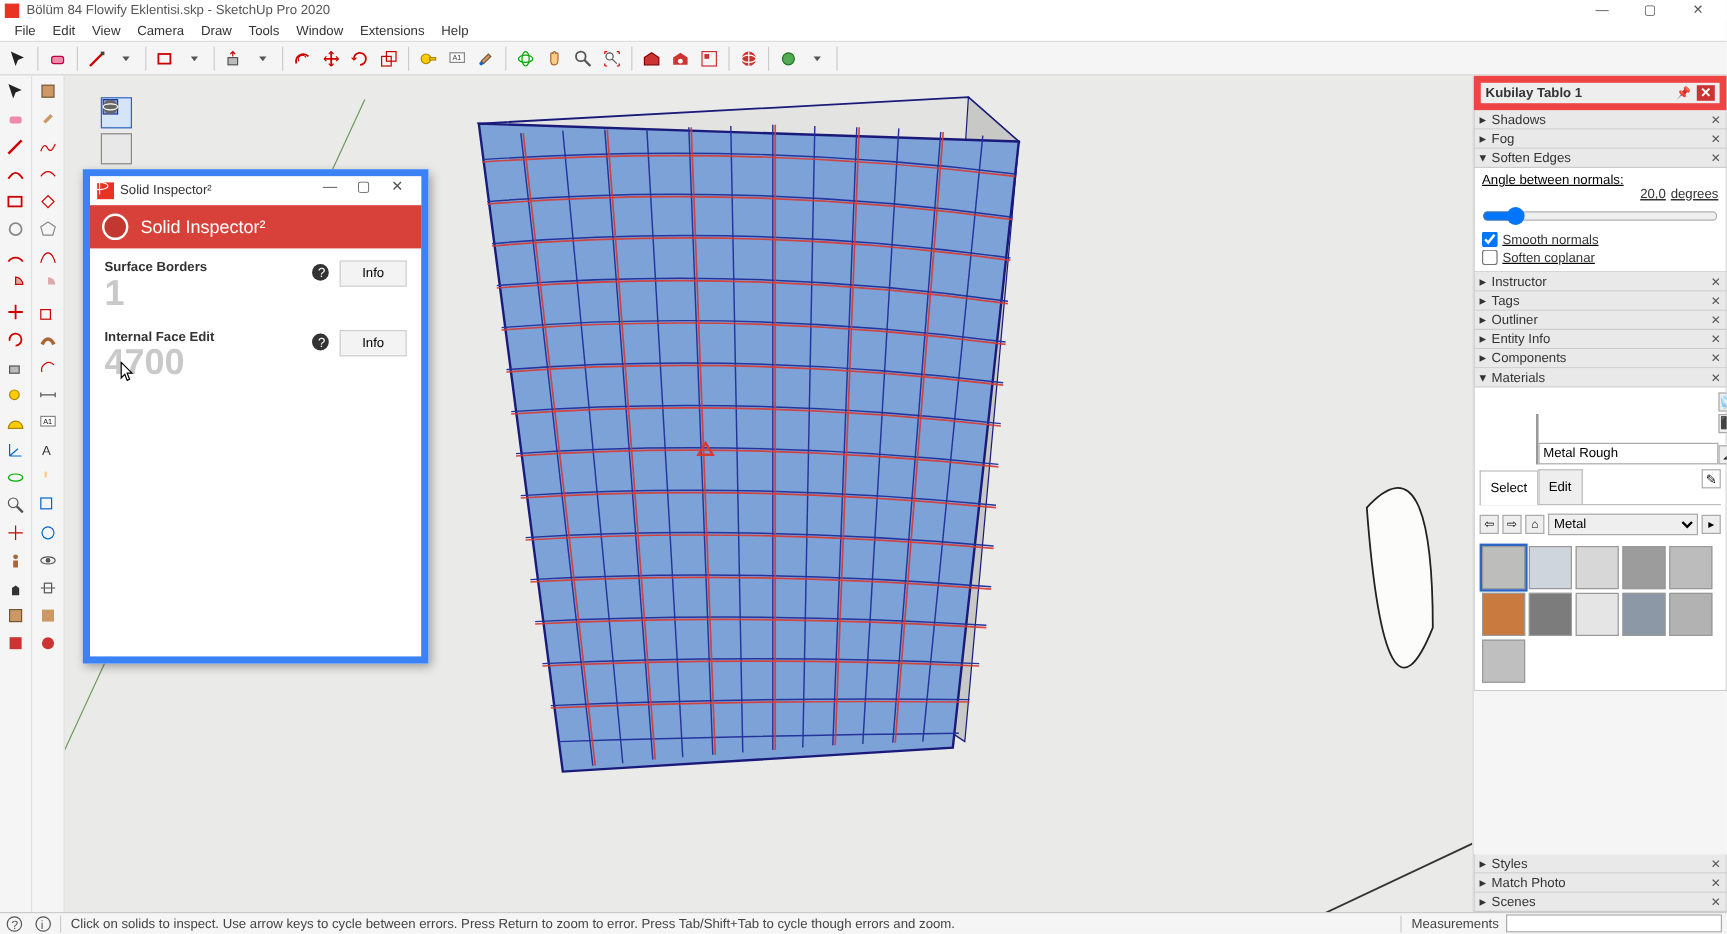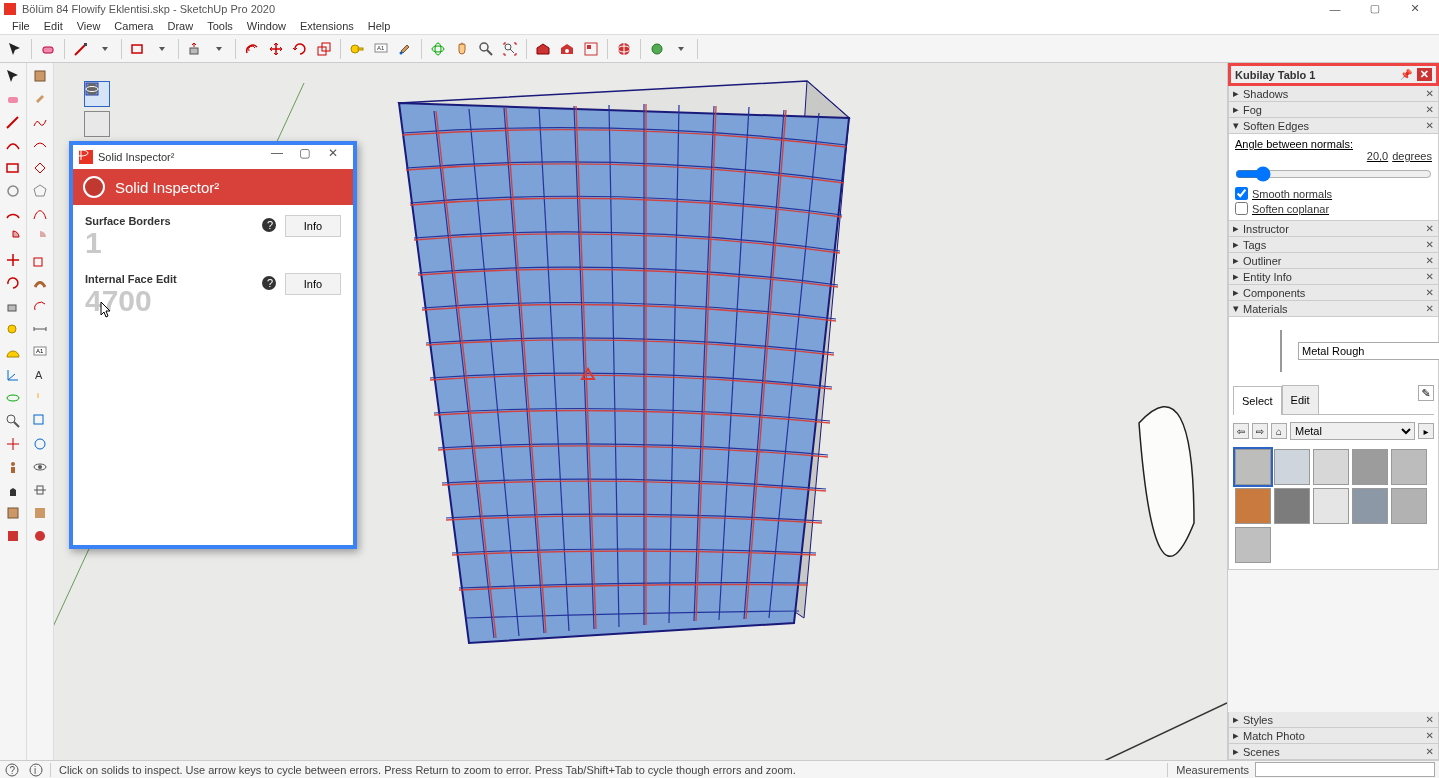--- a/index.html
+++ b/index.html
@@ -31,51 +31,51 @@
   
   .viewport { flex:1; position:relative; background:#eaeae9; overflow:hidden; }
   .viewport svg { position:absolute; top:0; left:0; }
 
   
   .in-scene-buttons { position:absolute; top:18px; left:30px; display:flex; flex-direction:column; gap:4px; }
   .in-scene-buttons .scene-btn { width:26px; height:26px; background:#e8e8e8; border:1px solid #888; display:flex; align-items:center; justify-content:center; }
   .in-scene-buttons .scene-btn.selected { border:1px solid #2b64c4; background:#d6e4f7; }
 
   
-  .dialog { position:absolute; top:78px; left:15px; width:288px; background:#fff; box-shadow: 2px 3px 8px rgba(0,0,0,0.35); border:4px solid #3b82f6; }
+  .dialog { position:absolute; top:78px; left:15px; width:288px; background:#fff; box-shadow: 2px 3px 8px rgba(0,0,0,0.35); border:6px solid #3b82f6; }
   .dialog .dlg-titlebar { height:24px; display:flex; align-items:center; background:#fff; padding:0 6px; }
   .dialog .dlg-icon { width:14px; height:14px; background:#e73224; margin-right:5px; }
   .dialog .dlg-title { font-size:11px; flex:1; color:#333; }
   .dialog .dlg-winbtn { width:28px; height:22px; text-align:center; font-size:12px; color:#555; }
   .dialog .dlg-header { background:#d8413a; color:#fff; height:36px; display:flex; align-items:center; padding:0 10px; gap:10px; }
   .dialog .dlg-header .globe { width:22px; height:22px; border-radius:50%; background:#c13830; border:2px solid #fff; display:flex; align-items:center; justify-content:center; font-size:12px;}
   .dialog .dlg-header-title { font-size:15px; }
   .dialog .dlg-body { padding: 10px 12px 4px 12px; min-height: 340px; }
   .dialog .metric { margin-bottom: 14px; position:relative; }
   .dialog .metric-label { font-size:11px; font-weight:bold; color:#333; }
   .dialog .metric-value { font-size:30px; font-weight:bold; color:#c9c9c9; line-height:1.05; }
   .dialog .metric .info-icon { position:absolute; right:64px; top:2px; width:16px; height:16px; }
   .dialog .metric .info-btn { position:absolute; right:0; top:0; width:56px; height:22px; background:#f3f3f3; border:1px solid #cfcfcf; font-size:11px; }
   .dialog .dlg-footer { border-top:1px solid #ddd; padding:10px 12px; display:flex; justify-content:flex-end; }
   .dialog .fix-btn { background:#d53a2e; color:#fff; border:none; padding:6px 22px; font-size:12px; }
 
   
   .right-panel { width:212px; background:#f5f5f5; border-left:1px solid #ccc; display:flex; flex-direction:column; font-size:11px; overflow:hidden; }
-  .tray-title { background:#eee; border:3px solid #ef4444; padding:2px 4px; display:flex; align-items:center; font-weight:bold; color:#333; }
+  .tray-title { background:#eee; border:6px solid #ef4444; padding:2px 4px; display:flex; align-items:center; font-weight:bold; color:#333; }
   .tray-title .pin { margin-left:auto; margin-right:4px; font-size:10px; }
   .tray-title .x { font-size:11px; }
   .panel-header { background:#e9e9e9; border:1px solid #ccc; border-top:0; padding:1px 4px; display:flex; align-items:center; color:#333; }
   .panel-header .arrow { width:10px; display:inline-block; }
   .panel-header .x { margin-left:auto; font-size:10px; color:#555; }
   .panel-body { background:#fff; border:1px solid #ccc; border-top:0; padding:4px 6px;text-decoration:underline; }
   .panel-body.soften .slider { width:100%; margin:4px 0; }
   .panel-body.soften label { display:flex; align-items:center; gap:4px; font-size:11px; color:#333; padding:1px 0;}
   .angle-row { display:flex; justify-content:flex-end; align-items:center; gap:4px; font-size:11px; color:#333; }
   .mat-body { background:#fff; border:1px solid #ccc; border-top:0; padding:4px; display:flex; flex-direction:column; gap:4px; }
-  .mat-preview-row { display:flex; gap:16px; align-items:center;margin-left:47px; }
+  .mat-preview-row { display:flex; gap:0; align-items:flex-end;margin-left:47px; }
   .mat-preview { width:42px; height:42px; background:#bfbfbf; border:1px solid #999; }
   .mat-name { flex:1; height:18px; border:1px solid #aaa; font-size:11px; padding:1px 3px; }
   .mat-side-btns { display:flex; flex-direction:column; gap:2px; }
   .mat-side-btns .sb { width:16px; height:16px; border:1px solid #aaa; background:#eee; font-size:10px; display:flex; align-items:center; justify-content:center;}
   .mat-tabs { display:flex; gap:0px; border-bottom:1px solid #bbb; }
   .mat-tab { padding:8px 8px; font-size:11px; border:1px solid #bbb; border-bottom:none; background:#eee; }
   .mat-tab.active { background:#fff; position:relative; top:1px;}
   .mat-navrow { display:flex; align-items:center; gap:3px; padding:3px 0; }
   .mat-navbtn { width:16px; height:16px; border:1px solid #aaa; background:#eee; display:flex; align-items:center; justify-content:center; font-size:10px; }
   .mat-select { flex:1; height:18px; font-size:11px; border:1px solid #aaa; }

